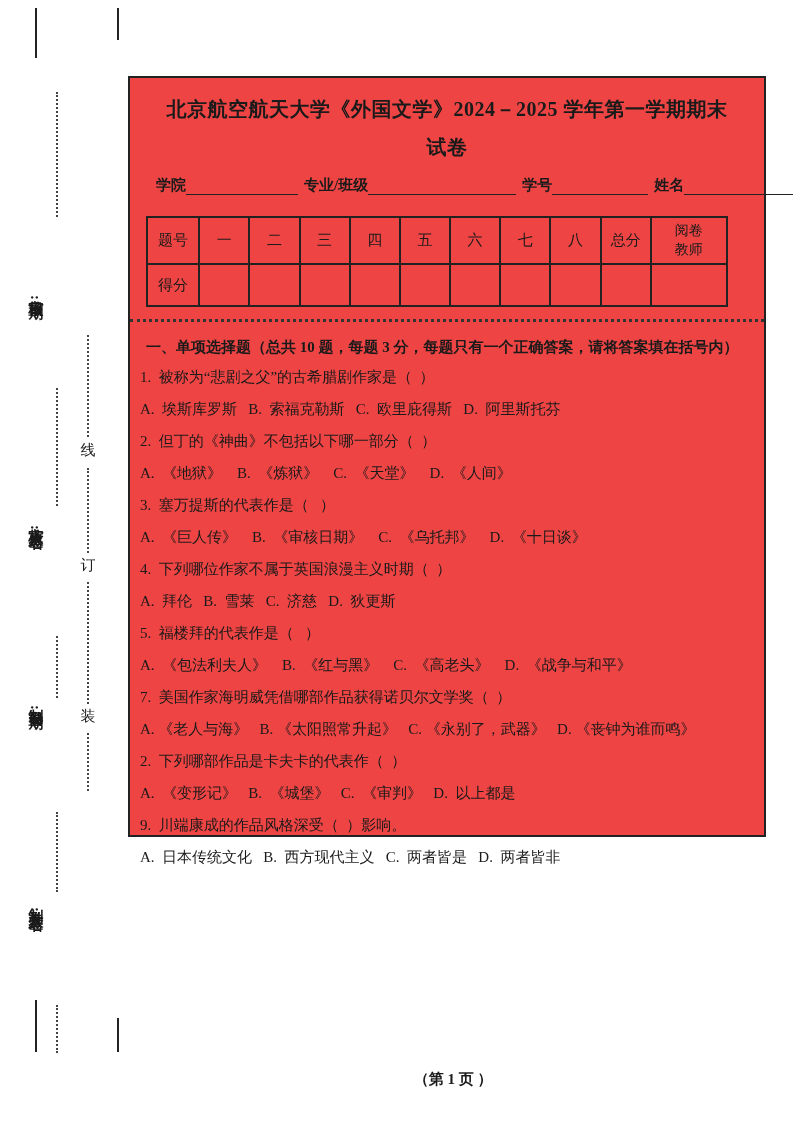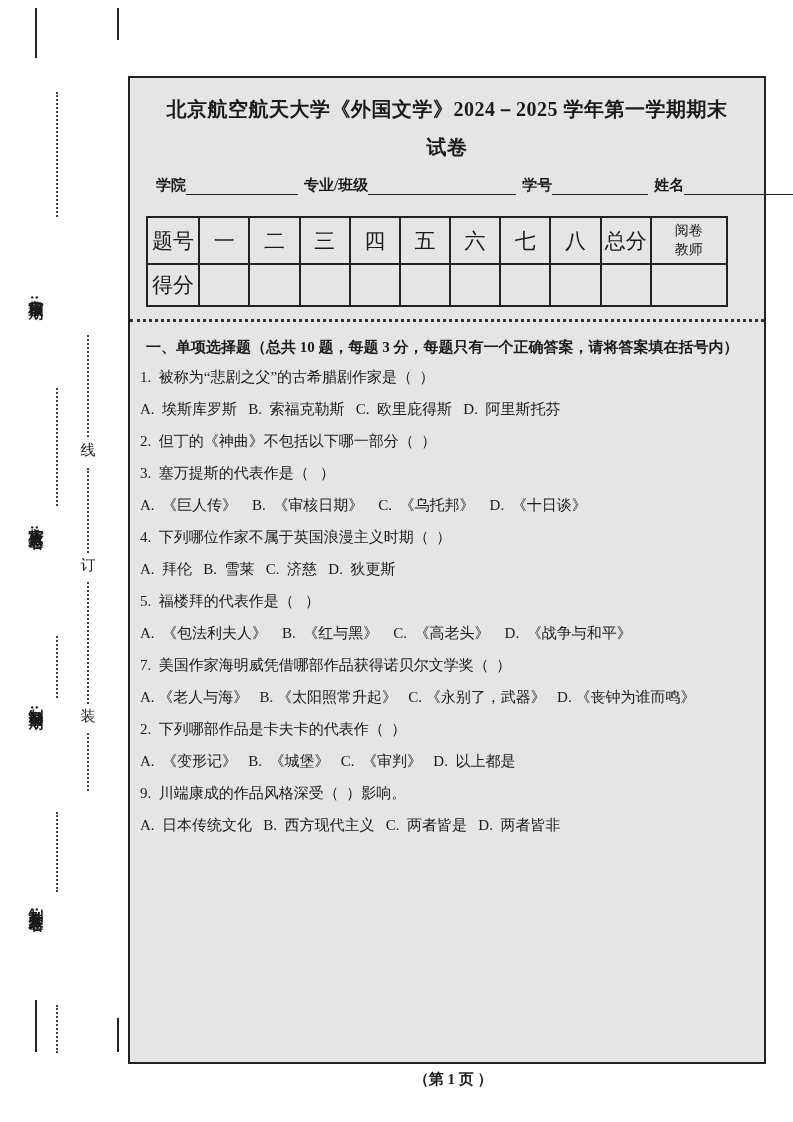--- a/index.html
+++ b/index.html
@@ -16,33 +16,33 @@
   .dotseg{ position:absolute; width:0; border-left:2px dotted #444; }
   .vlabel{
     position:absolute; left:26px;
     writing-mode:vertical-rl; text-orientation:mixed;
     font-weight:bold; font-size:15px; letter-spacing:2px; white-space:nowrap;
   }
   .bchar { position:absolute; left:79px; width:18px; text-align:center; font-size:15px; }
 
   
   .paper {
-    position:absolute; left:128px; top:76px; width:638px; height:988px;
-    border:2px solid #222; padding:10px 10px 16px; background:#e5e5e5;
+    position:absolute; left:128px; top:76px; width:638px; height:761px;
+    border:2px solid #222; padding:10px 10px 16px; background:#ef4444;
   }
   .title {
     max-width:575px; margin:2px auto 0; text-align:center;
     font-size:20px; font-weight:bold; line-height:38px; letter-spacing:.5px;
   }
   .form-line { margin-top:10px; padding-left:16px; font-size:15px; font-weight:bold; height:26px; white-space:nowrap; }
   .blank { display:inline-block; border-bottom:1.5px solid #222; height:18px; vertical-align:bottom; margin-right:6px; }
   .w1{width:112px} .w2{width:148px} .w3{width:96px} .w4{width:124px}
 
   .score-table { border-collapse:collapse; margin:14px 0 0 6px; table-layout:fixed; width:582px; }
-  .score-table td { border:2px solid #222; text-align:center; font-size:21px; padding:0; overflow:hidden; }
+  .score-table td { border:2px solid #222; text-align:center; font-size:15px; padding:0; overflow:hidden; }
   .score-table tr.r1 td { height:47px; }
   .score-table tr.r2 td { height:42px; }
   .score-table td.c-corner { width:52px; }
   .score-table td.c-num    { width:50px; }
   .score-table td.c-grader { width:76px; font-size:14px; line-height:1.35; }
 
   .dotted-sep { margin:12px -10px 0; border-top:3px dotted #333; height:0; }
 
   .section-heading { margin-top:12px; font-size:15px; font-weight:bold; line-height:27px; white-space:pre-wrap;margin-left:6px; }
   .stem, .options { font-size:15px; line-height:32px; white-space:pre-wrap; }
@@ -120,20 +120,21 @@
     <div class="dotted-sep"></div>
 
     <div class="section-heading">一、单项选择题（总共 10 题，每题 3 分，每题只有一个正确答案，请将答案填在括号内）</div>
 
     <div>
       <div class="stem">1.  被称为“悲剧之父”的古希腊剧作家是（  ）</div>
       <div class="options">A.  埃斯库罗斯   B.  索福克勒斯   C.  欧里庇得斯   D.  阿里斯托芬</div>
     </div>
     <div>
       <div class="stem">2.  但丁的《神曲》不包括以下哪一部分（  ）</div>
+      <div class="options">A.  《地狱》    B.  《炼狱》    C.  《天堂》    D.  《人间》</div>
     </div>
     <div>
       <div class="stem">3.  塞万提斯的代表作是（   ）</div>
       <div class="options">A.  《巨人传》    B.  《审核日期》    C.  《乌托邦》    D.  《十日谈》</div>
     </div>
     <div>
       <div class="stem">4.  下列哪位作家不属于英国浪漫主义时期（  ）</div>
       <div class="options">A.  拜伦   B.  雪莱   C.  济慈   D.  狄更斯</div>
     </div>
     <div>

